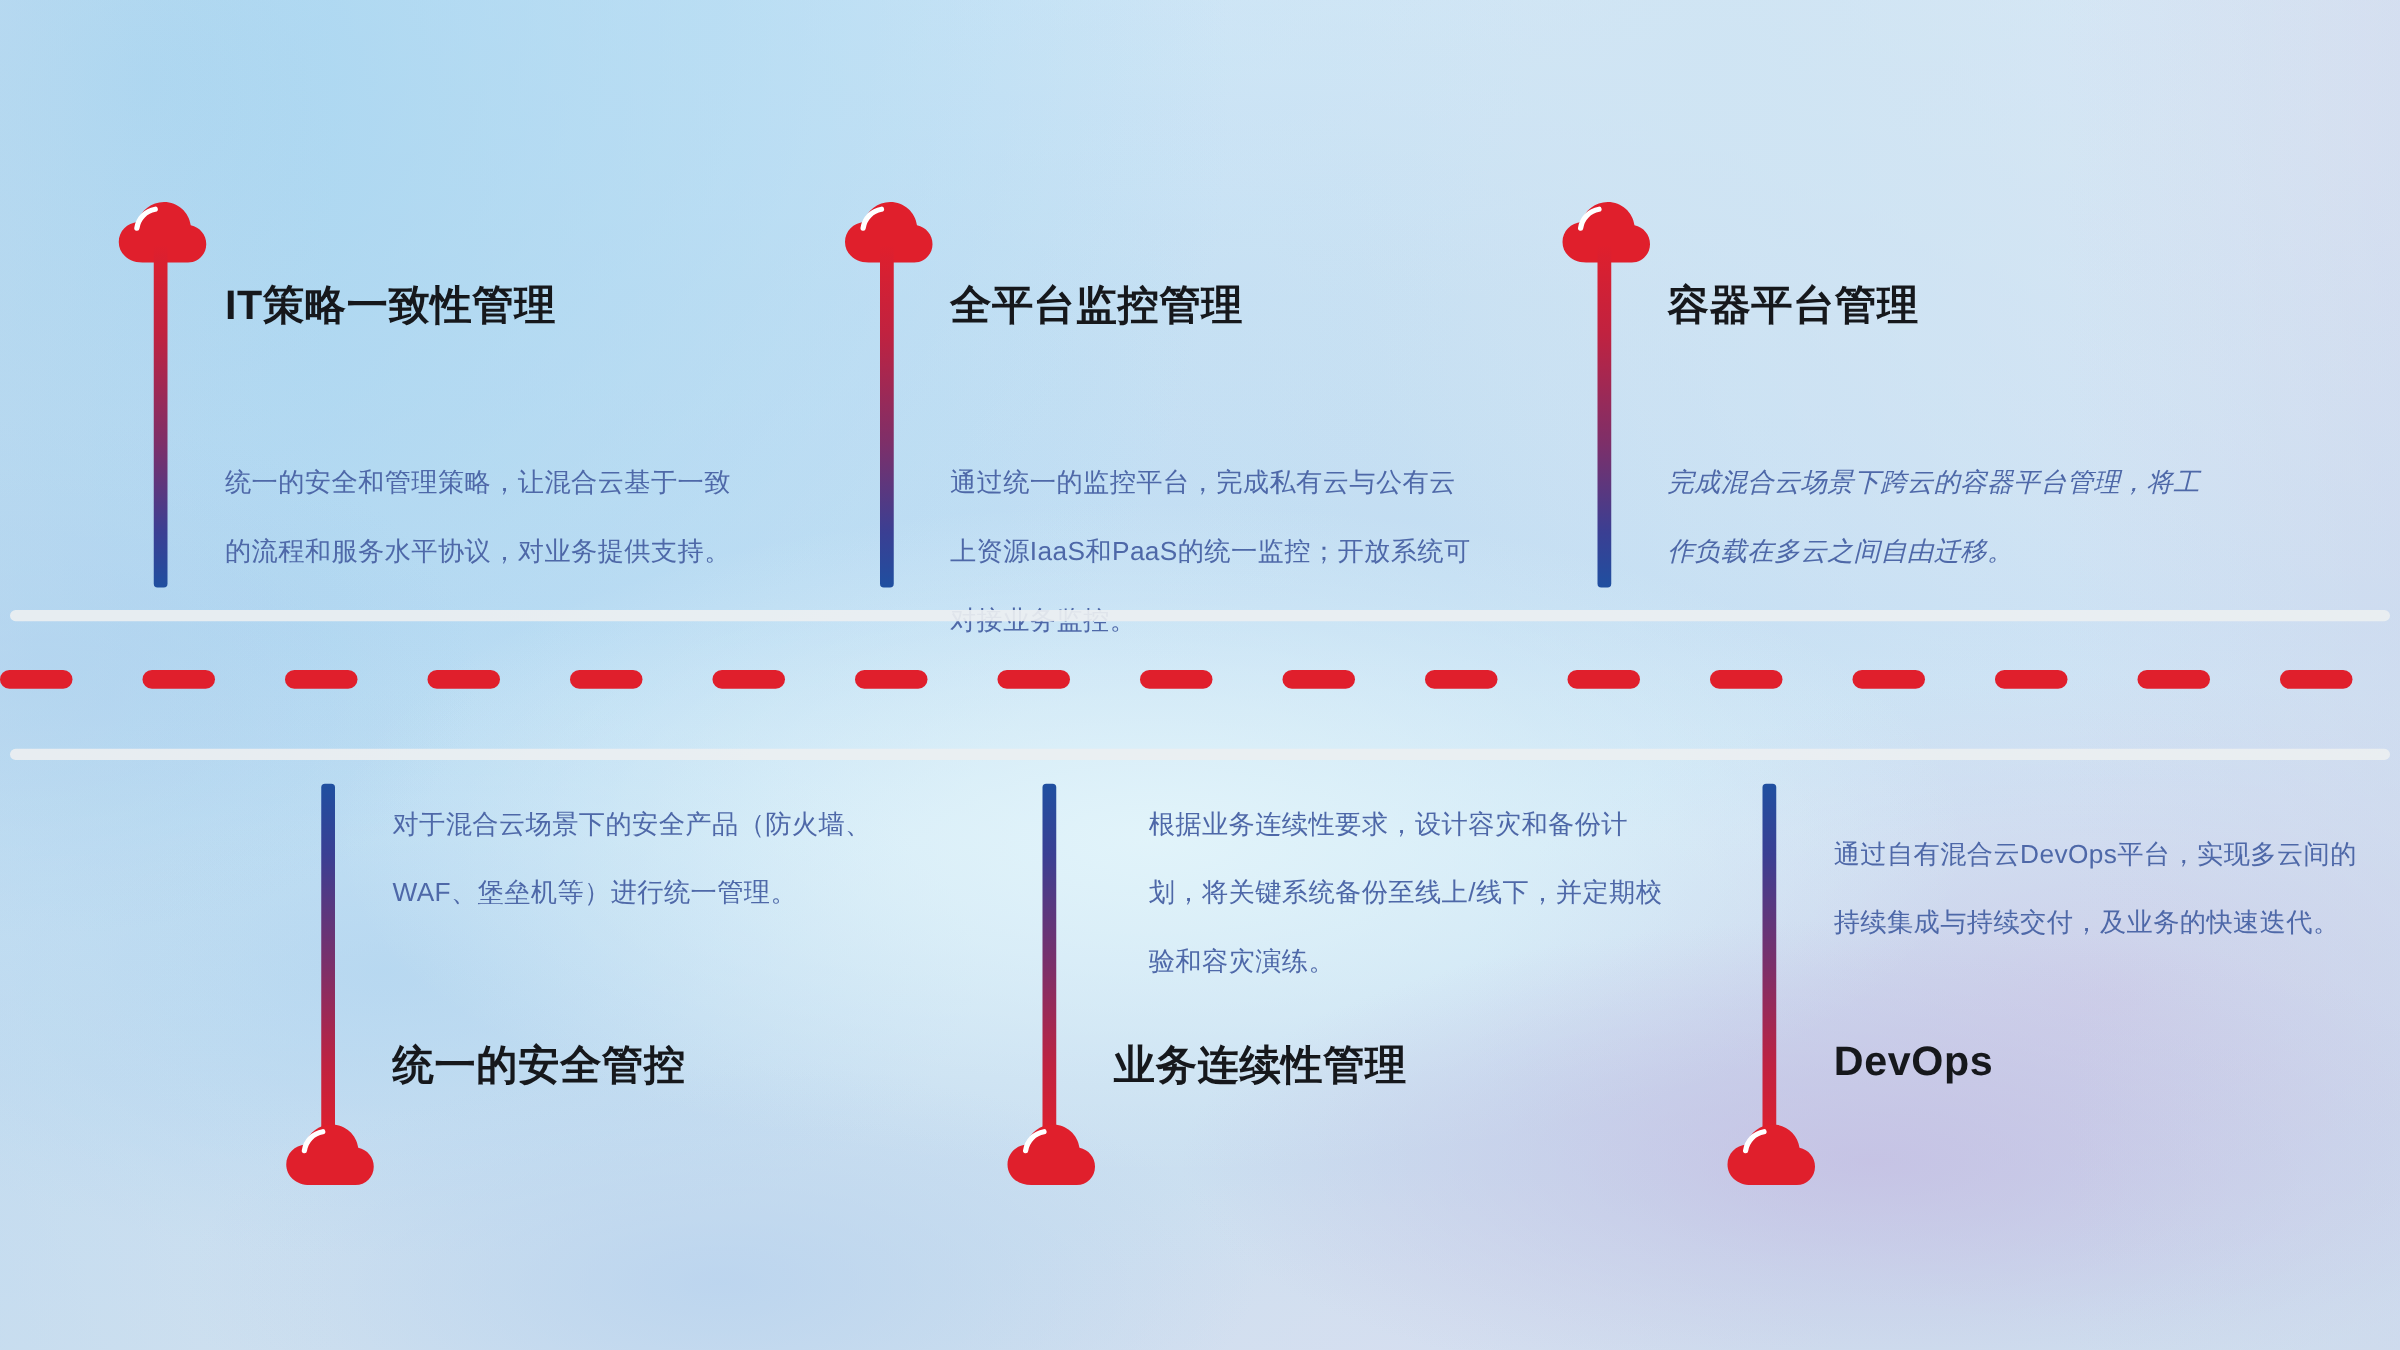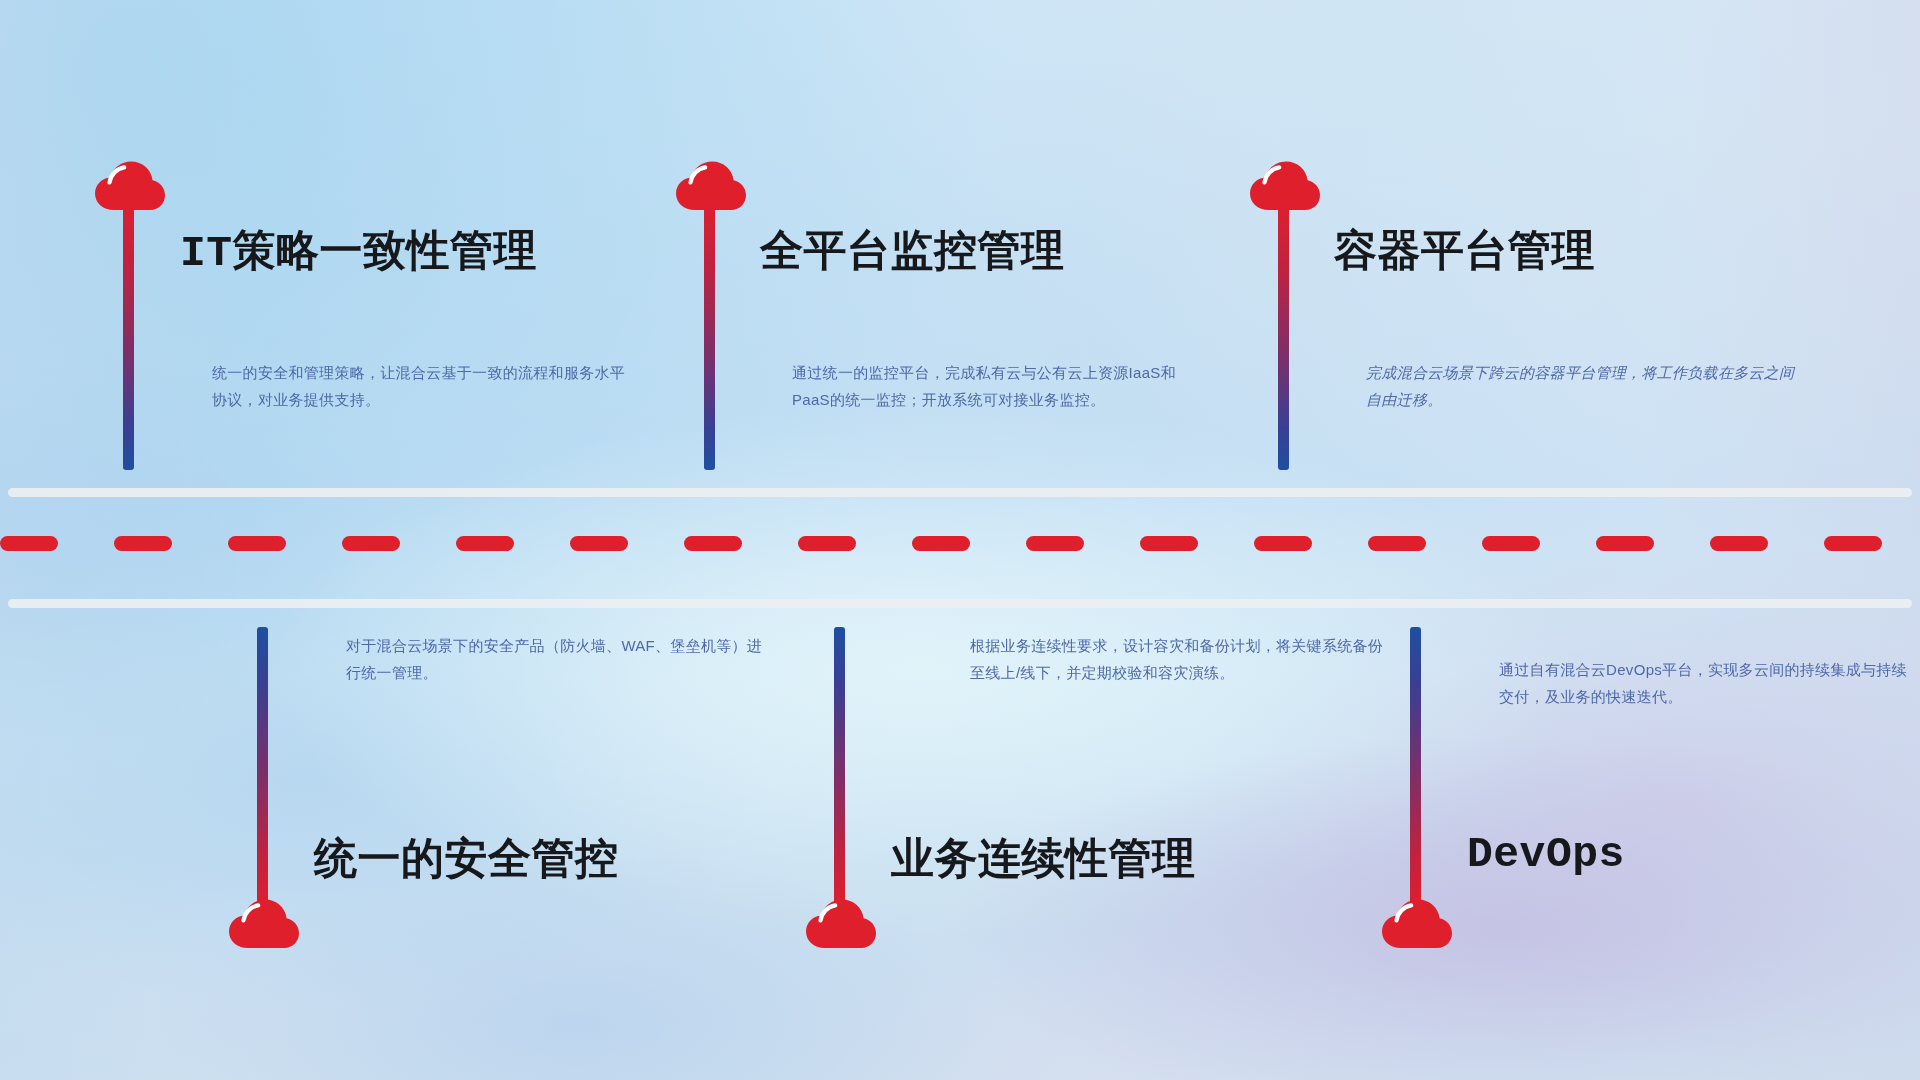--- a/index.html
+++ b/index.html
@@ -118,35 +118,33 @@
   
   .cloud {
     position: absolute;
     width: 72px;
     height: 52px;
   }
   .cloud svg { display: block; width: 72px; height: 52px; }
 
   .col-title {
     position: absolute;
-    font-size: 43px;
+    font-size: 33px;
     font-weight: 700;
     color: #16181c;
     white-space: nowrap;
     letter-spacing: 0.5px;
-    font-family: Liberation Mono, monospace;
   }
   .col-body {
     position: absolute;
-    font-size: 15px;
-    line-height: 27px;
+    font-size: 21px;
+    line-height: 55px;
     color: #4e68a8;
     width: 420px;
     letter-spacing: 0.3px;
-    margin-left: 32px;
   }
 </style>
 </head>
 <body>
 
 <div id="stage">
 
   <div class="bg-layer bg-base"></div>
   <div class="bg-layer bg-blob-a"></div>
   <div class="bg-layer bg-blob-b"></div>
@@ -226,21 +224,21 @@
   </div>
 
   <div class="col">
     <div class="stem stem-up" style="left:834px; top:627px; height:283px;"></div>
     <div class="cloud" style="left:805px; top:898px;">
       <svg viewBox="0 0 72 52" xmlns="http://www.w3.org/2000/svg">
         <path d="M20 50 C8.5 50 1 42.5 1 33.5 C1 25 7.8 18.2 16.2 17.6 C18.6 8.2 27.2 1.5 37.2 1.5 C48.2 1.5 57.3 9.6 58.6 20.2 C65.8 21.6 71 27.9 71 35.3 C71 43.4 64.5 50 56.4 50 Z" fill="#e01f2c"></path>
         <path d="M15.5 22.5 C16.6 14.6 22.6 8.6 30.2 7.4" fill="none" stroke="#ffffff" stroke-width="4.2" stroke-linecap="round"></path>
       </svg>
     </div>
-    <div class="col-body" style="left:938px; top:632px; width:420px;">根据业务连续性要求，设计容灾和备份计划，将关键系统备份至线上/线下，并定期校验和容灾演练。</div>
+    <div class="col-body" style="left:919px; top:632px; width:420px;">根据业务连续性要求，设计容灾和备份计划，将关键系统备份至线上/线下，并定期校验和容灾演练。</div>
     <div class="col-title" style="left:891px; top:830px;">业务连续性管理</div>
   </div>
 
   <div class="col">
     <div class="stem stem-up" style="left:1410px; top:627px; height:283px;"></div>
     <div class="cloud" style="left:1381px; top:898px;">
       <svg viewBox="0 0 72 52" xmlns="http://www.w3.org/2000/svg">
         <path d="M20 50 C8.5 50 1 42.5 1 33.5 C1 25 7.8 18.2 16.2 17.6 C18.6 8.2 27.2 1.5 37.2 1.5 C48.2 1.5 57.3 9.6 58.6 20.2 C65.8 21.6 71 27.9 71 35.3 C71 43.4 64.5 50 56.4 50 Z" fill="#e01f2c"></path>
         <path d="M15.5 22.5 C16.6 14.6 22.6 8.6 30.2 7.4" fill="none" stroke="#ffffff" stroke-width="4.2" stroke-linecap="round"></path>
       </svg>

